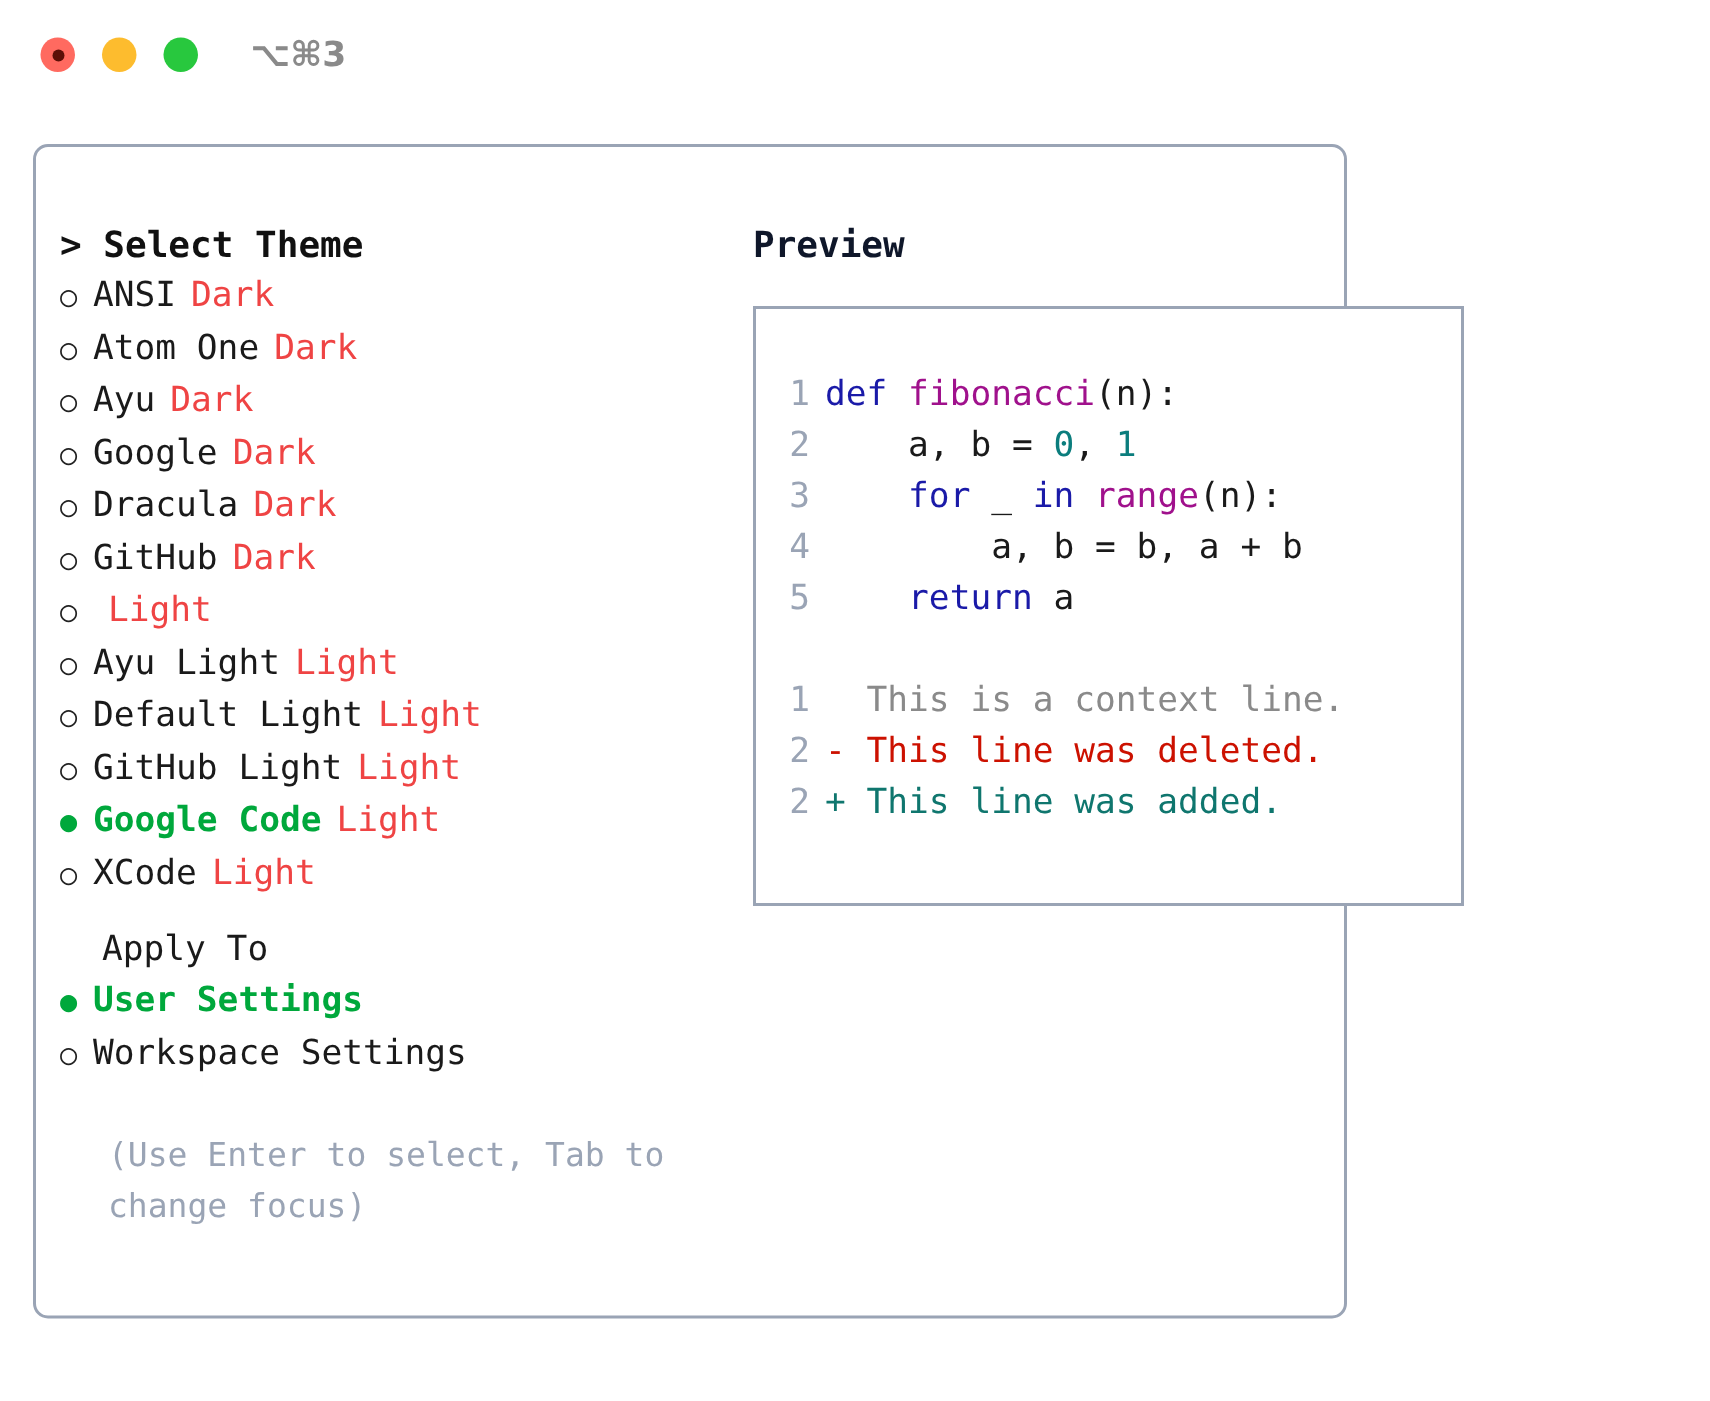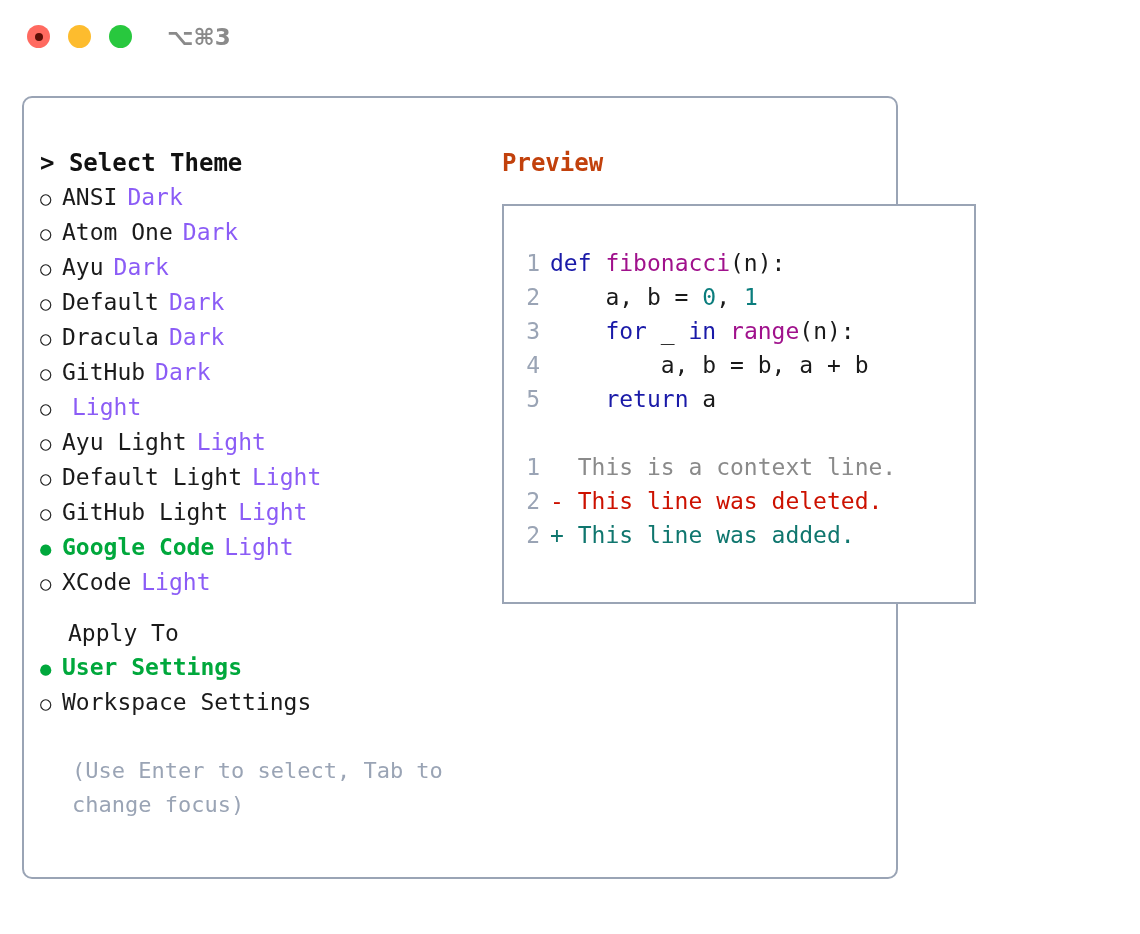--- a/index.html
+++ b/index.html
@@ -103,21 +103,21 @@
     color: #00a83c;
   }
   .opt-label {
     color: #1a1a1a;
   }
   .opt-label.sel {
     color: #00a83c;
     font-weight: bold;
   }
   .opt-tag {
-    color: #8b5cf6;
+    color: #ef4444;
     margin-left: 10px;
   }
 
   .apply-header {
     font-size: 23px;
     color: #1a1a1a;
     line-height: 34px;
     padding-left: 28px;
     white-space: pre;
     margin-top: 16px;
@@ -136,21 +136,21 @@
   
   .right-col {
     position: absolute;
     left: 478px;
     top: 48px;
     width: 490px;
   }
   .preview-title {
     font-size: 24px;
     font-weight: bold;
-    color: #c2410c;
+    color: #0f172a;
     line-height: 34px;
   }
   .code-panel {
     margin-top: 24px;
     width: 474px;
     height: 400px;
     border: 2px solid #9aa4b5;
     background: #ffffff;
     box-sizing: border-box;
     padding: 40px 0 0 0;
@@ -193,21 +193,21 @@
 </div>
 
 <div class="window-panel">
 
   <div class="left-col">
     <div class="section-header">&gt; Select Theme</div>
     <div id="theme-options">
         <div class="option-row"><span class="bullet">○</span><span class="opt-label">ANSI</span><span class="opt-tag">Dark</span></div>
         <div class="option-row"><span class="bullet">○</span><span class="opt-label">Atom One</span><span class="opt-tag">Dark</span></div>
         <div class="option-row"><span class="bullet">○</span><span class="opt-label">Ayu</span><span class="opt-tag">Dark</span></div>
-        <div class="option-row"><span class="bullet">○</span><span class="opt-label">Default</span><span class="opt-tag">Dark</span></div>
+        <div class="option-row"><span class="bullet">○</span><span class="opt-label">Google</span><span class="opt-tag">Dark</span></div>
         <div class="option-row"><span class="bullet">○</span><span class="opt-label">Dracula</span><span class="opt-tag">Dark</span></div>
         <div class="option-row"><span class="bullet">○</span><span class="opt-label">GitHub</span><span class="opt-tag">Dark</span></div>
         <div class="option-row"><span class="bullet">○</span><span class="opt-tag">Light</span></div>
         <div class="option-row"><span class="bullet">○</span><span class="opt-label">Ayu Light</span><span class="opt-tag">Light</span></div>
         <div class="option-row"><span class="bullet">○</span><span class="opt-label">Default Light</span><span class="opt-tag">Light</span></div>
         <div class="option-row"><span class="bullet">○</span><span class="opt-label">GitHub Light</span><span class="opt-tag">Light</span></div>
         <div class="option-row"><span class="bullet sel">●</span><span class="opt-label sel">Google Code</span><span class="opt-tag">Light</span></div>
         <div class="option-row"><span class="bullet">○</span><span class="opt-label">XCode</span><span class="opt-tag">Light</span></div>
       </div>
 

